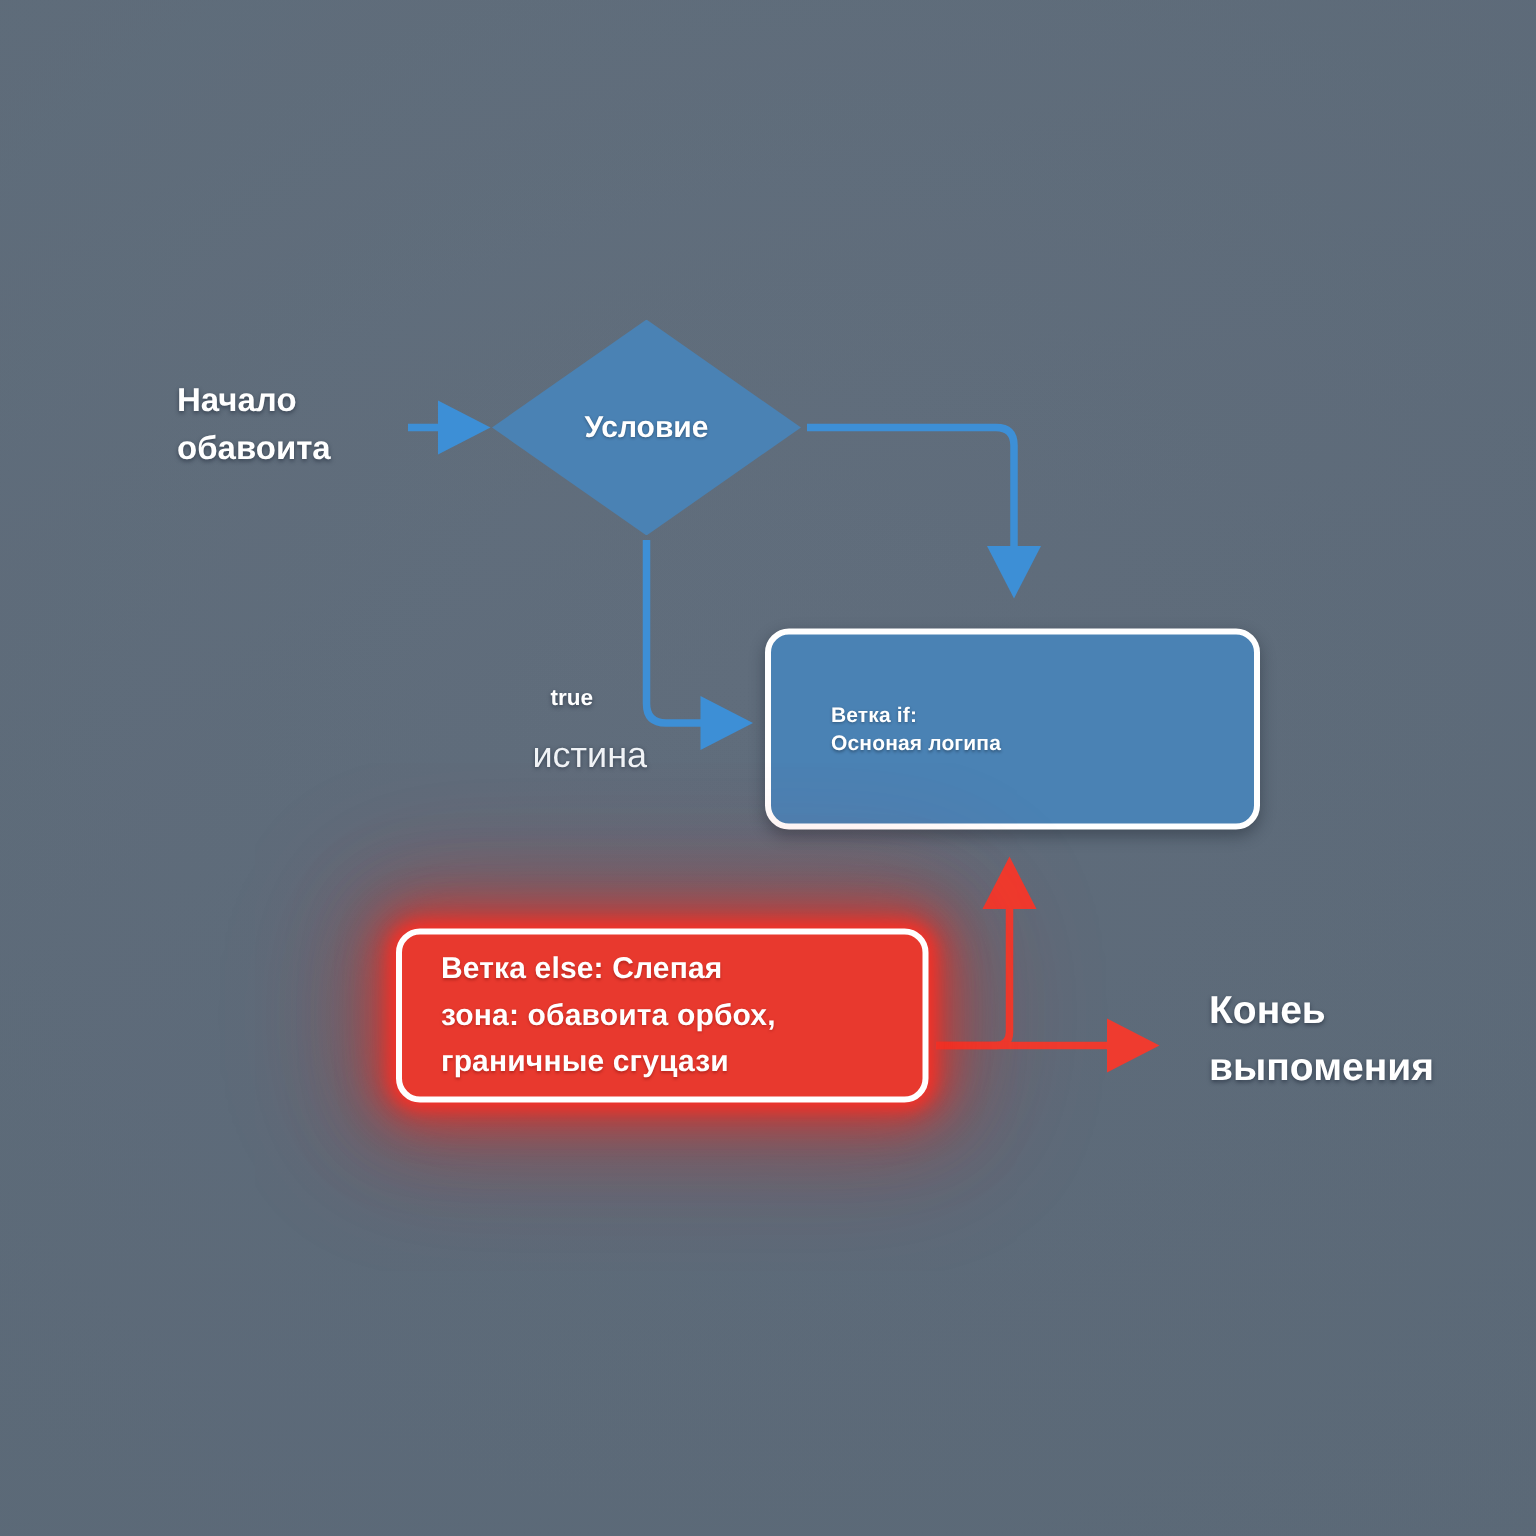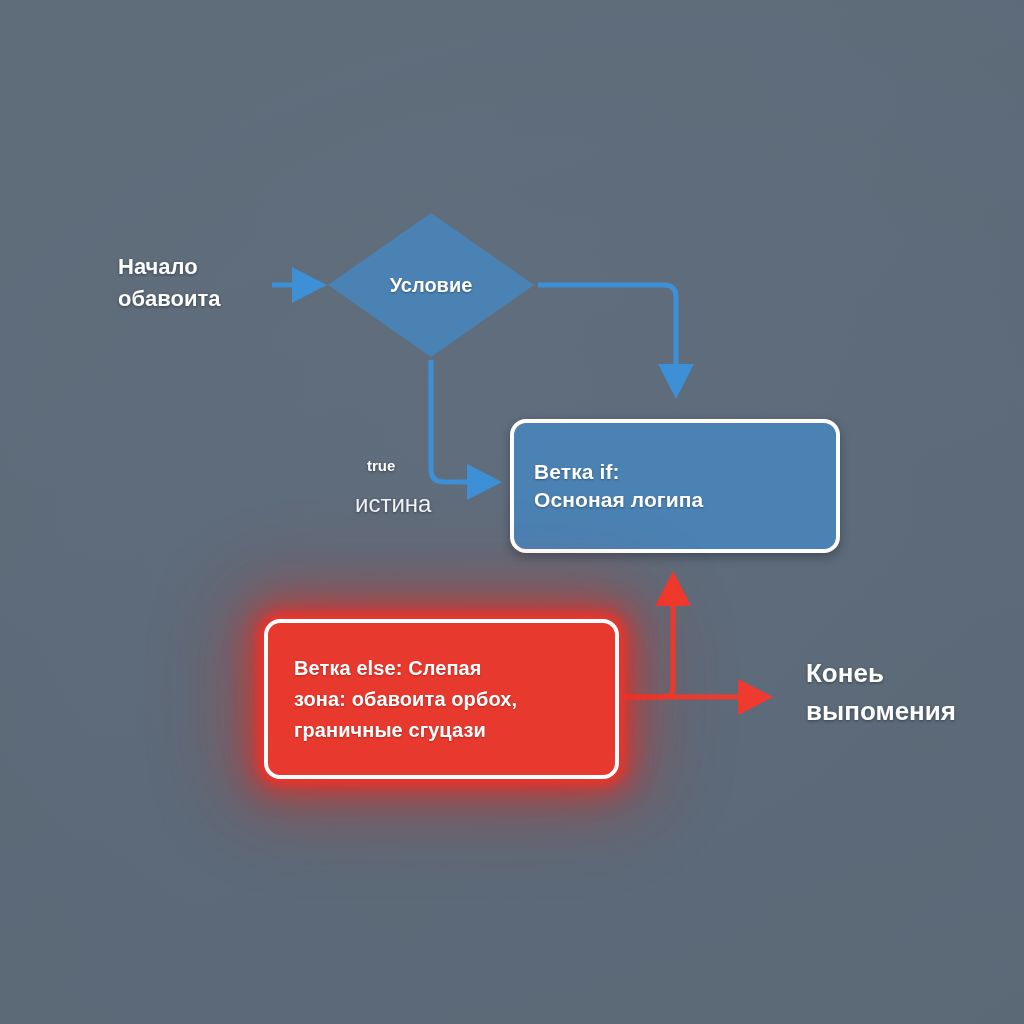--- a/index.html
+++ b/index.html
@@ -82,30 +82,30 @@
   .box-if {
     left: 510px;
     top: 419px;
     width: 330px;
     height: 134px;
     background: #4a82b4;
     border: 4px solid #ffffff;
     box-shadow: 0 4px 10px rgba(18,26,36,.38);
   }
   .box-if .node-text {
-    padding-left: 20px;
-    font-size: 21px;
+    padding-left: 40px;
+    font-size: 14px;
     font-weight: 700;
     text-shadow: 0 1px 2px rgba(15,25,40,.40);
   }
   .box-else {
     left: 264px;
     top: 619px;
     width: 355px;
-    height: 160px;
+    height: 116px;
     background: #e8392e;
     border: 4px solid #ffffff;
     box-shadow:
       0 0 10px 4px rgba(245,50,40,.95),
       0 0 26px 10px rgba(240,45,35,.70),
       0 0 52px 20px rgba(235,40,30,.38),
       0 0 90px 34px rgba(230,40,30,.18);
   }
   .box-else .node-text {
     padding-left: 26px;

